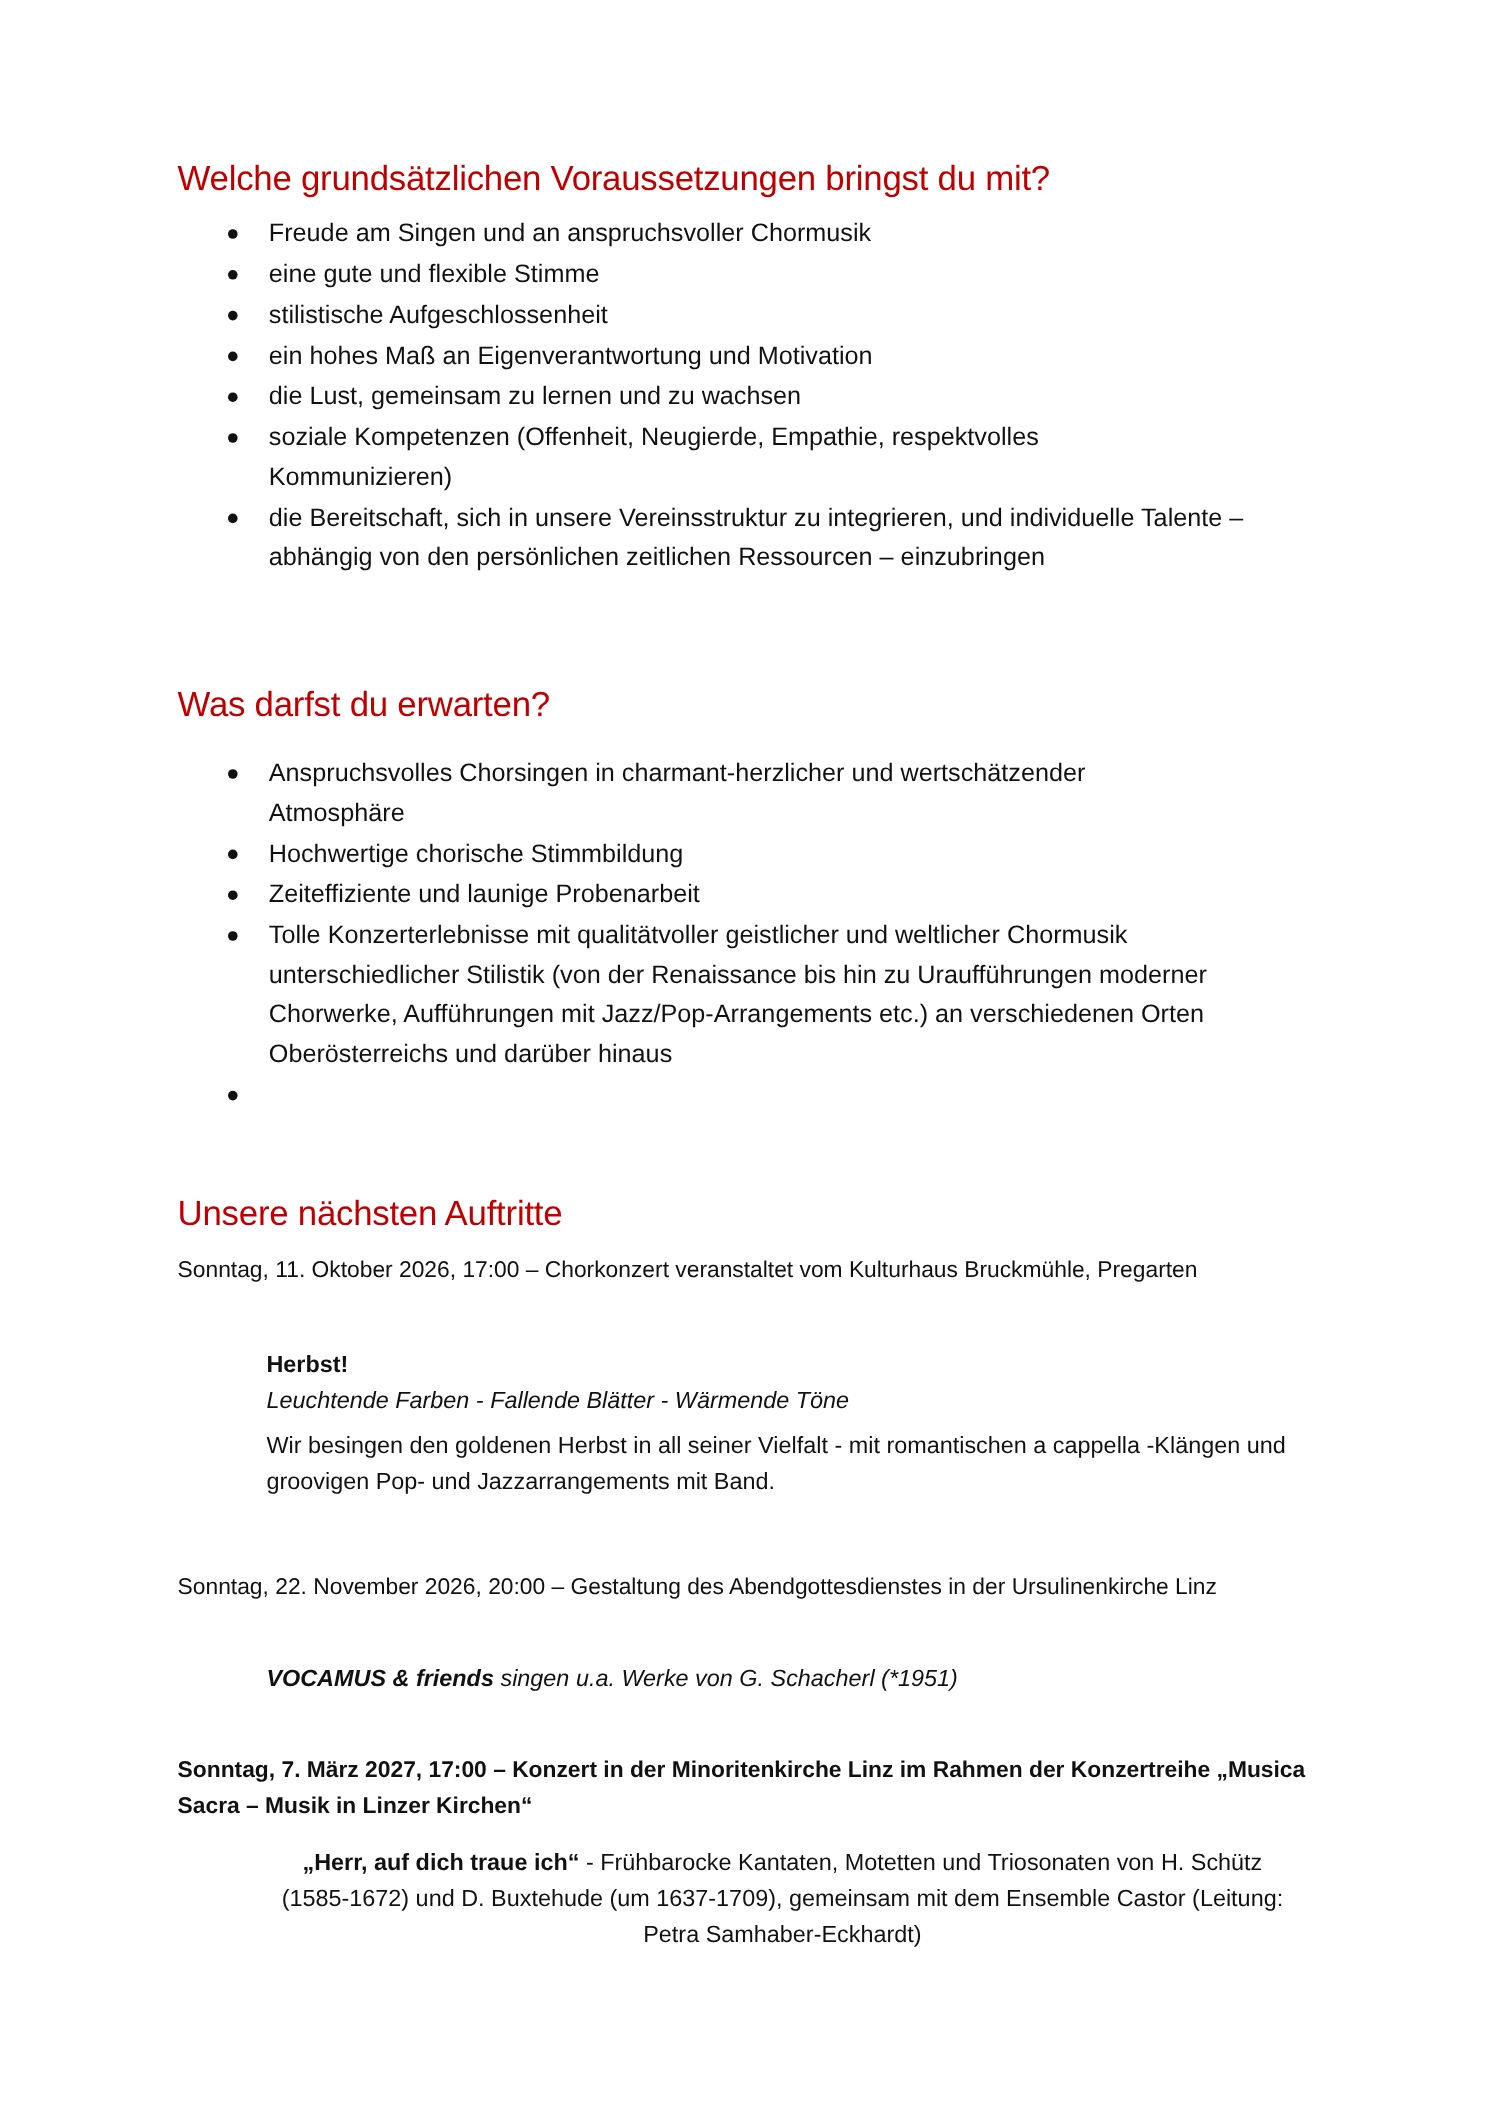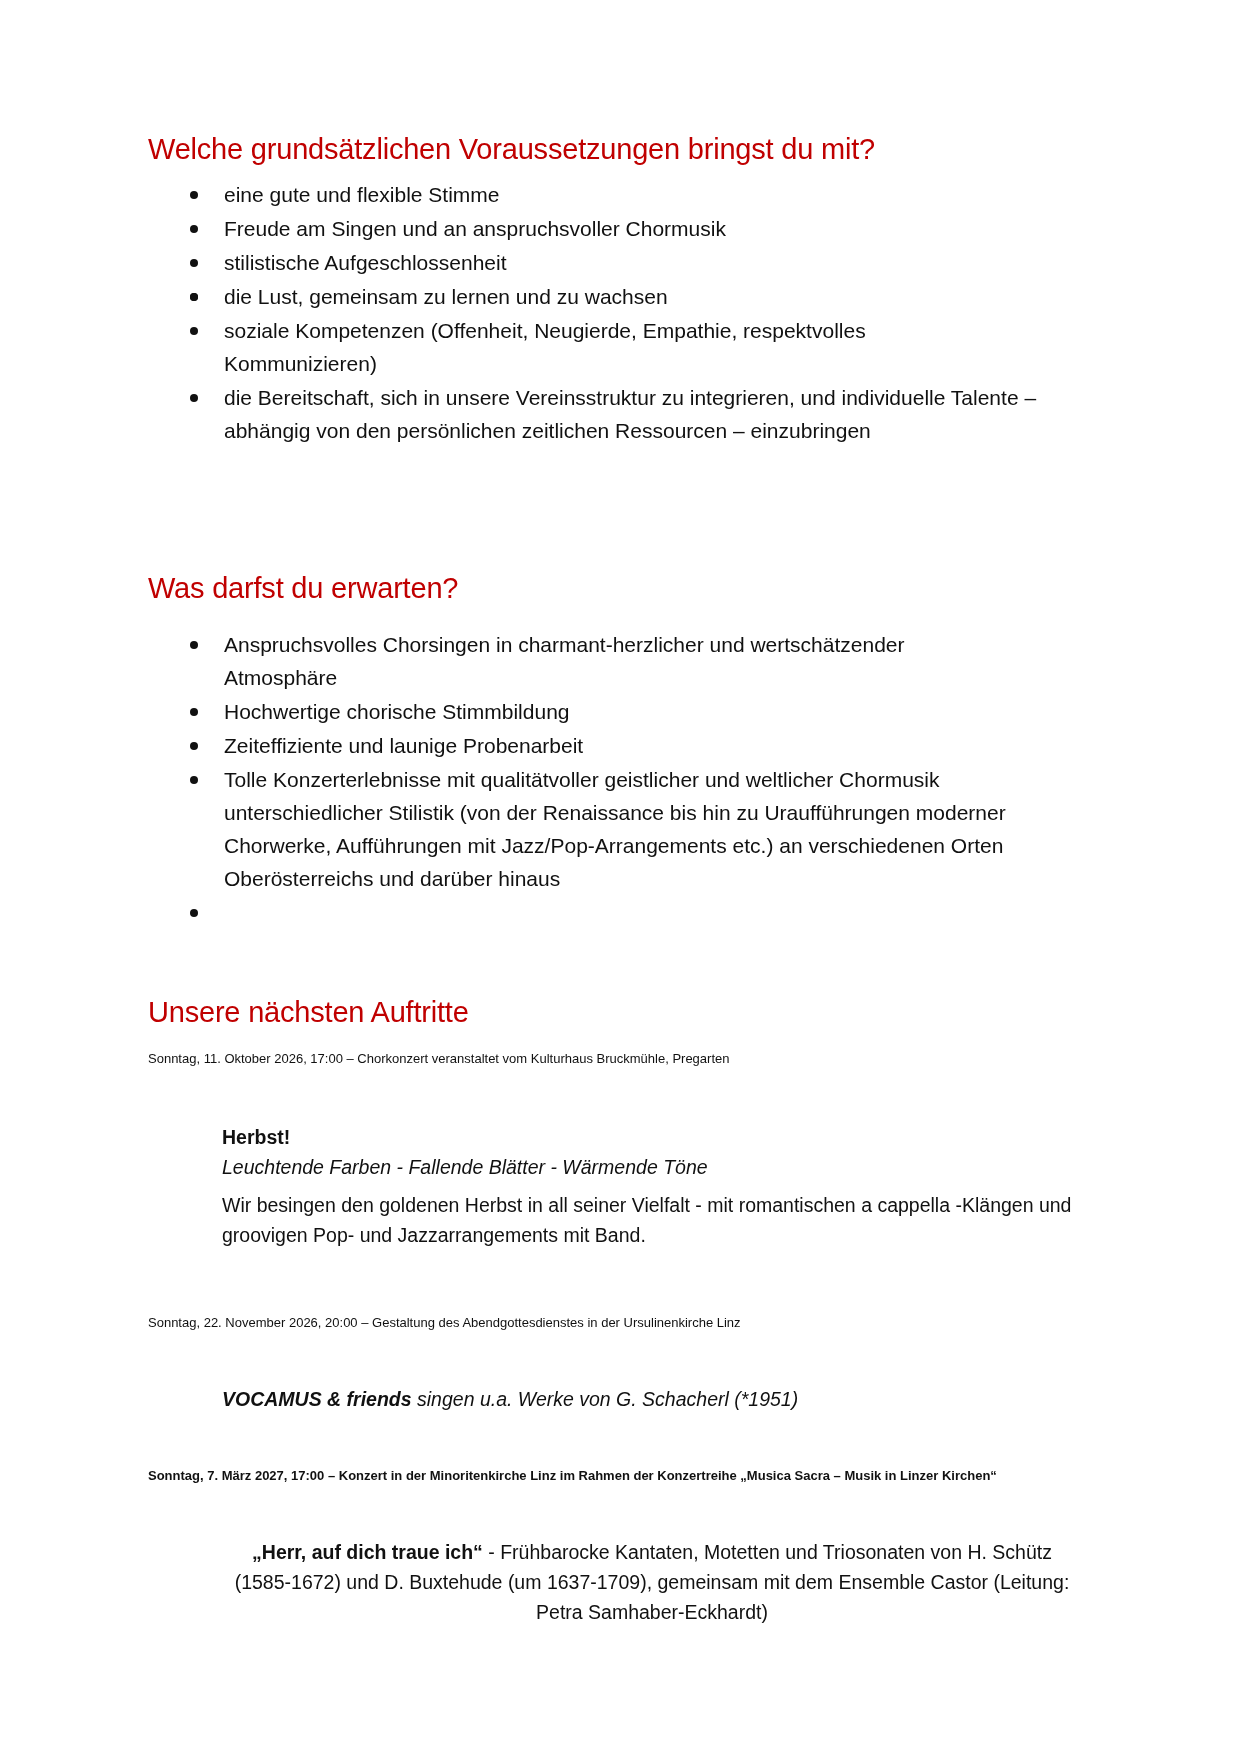--- a/index.html
+++ b/index.html
@@ -43,45 +43,45 @@
       top: 13px;
       width: 8px;
       height: 8px;
       border-radius: 50%;
       background: #111;
     }
     .event-head {
       position: absolute;
       left: 0;
       width: 940px;
-      font-size: 13px;
+      font-size: 19px;
       line-height: 30px;
     }
     .event-body {
       position: absolute;
       left: 74px;
       width: 860px;
       font-size: 19.5px;
       line-height: 30px;
     }
     .bold { font-weight: bold; }
     .italic { font-style: italic; }
     p { margin: 0; }
   </style>
 </head>
 <body>
 
 <div class="page">
 
   <h2 style="top:133px;text-align:right;">Welche grundsätzlichen Voraussetzungen bringst du mit?</h2>
   <ul class="bullets" style="top:178px;">
+    <li><span class="dot"></span><span>Freude am Singen und an anspruchsvoller Chormusik</span></li>
     <li><span class="dot"></span><span>eine gute und flexible Stimme</span></li>
-    <li><span class="dot"></span><span>Freude am Singen und an anspruchsvoller Chormusik</span></li>
     <li><span class="dot"></span><span>stilistische Aufgeschlossenheit</span></li>
-    <li><span class="dot"></span></li>
+    <li><span class="dot"></span><span>ein hohes Maß an Eigenverantwortung und Motivation</span></li>
     <li><span class="dot"></span><span>die Lust, gemeinsam zu lernen und zu wachsen</span></li>
     <li style="width:720px;"><span class="dot"></span><span>soziale Kompetenzen (Offenheit, Neugierde, Empathie, respektvolles Kommunizieren)</span></li>
     <li><span class="dot"></span><span>die Bereitschaft, sich in unsere Vereinsstruktur zu integrieren, und individuelle Talente – abhängig von den persönlichen zeitlichen Ressourcen – einzubringen</span></li>
   </ul>
 
   <h2 style="top:572px;">Was darfst du erwarten?</h2>
   <ul class="bullets" style="top:628px;">
     <li style="width:770px;"><span class="dot"></span><span>Anspruchsvolles Chorsingen in charmant-herzlicher und wertschätzender Atmosphäre</span></li>
     <li><span class="dot"></span><span>Hochwertige chorische Stimmbildung</span></li>
     <li><span class="dot"></span><span>Zeiteffiziente und launige Probenarbeit</span></li>

